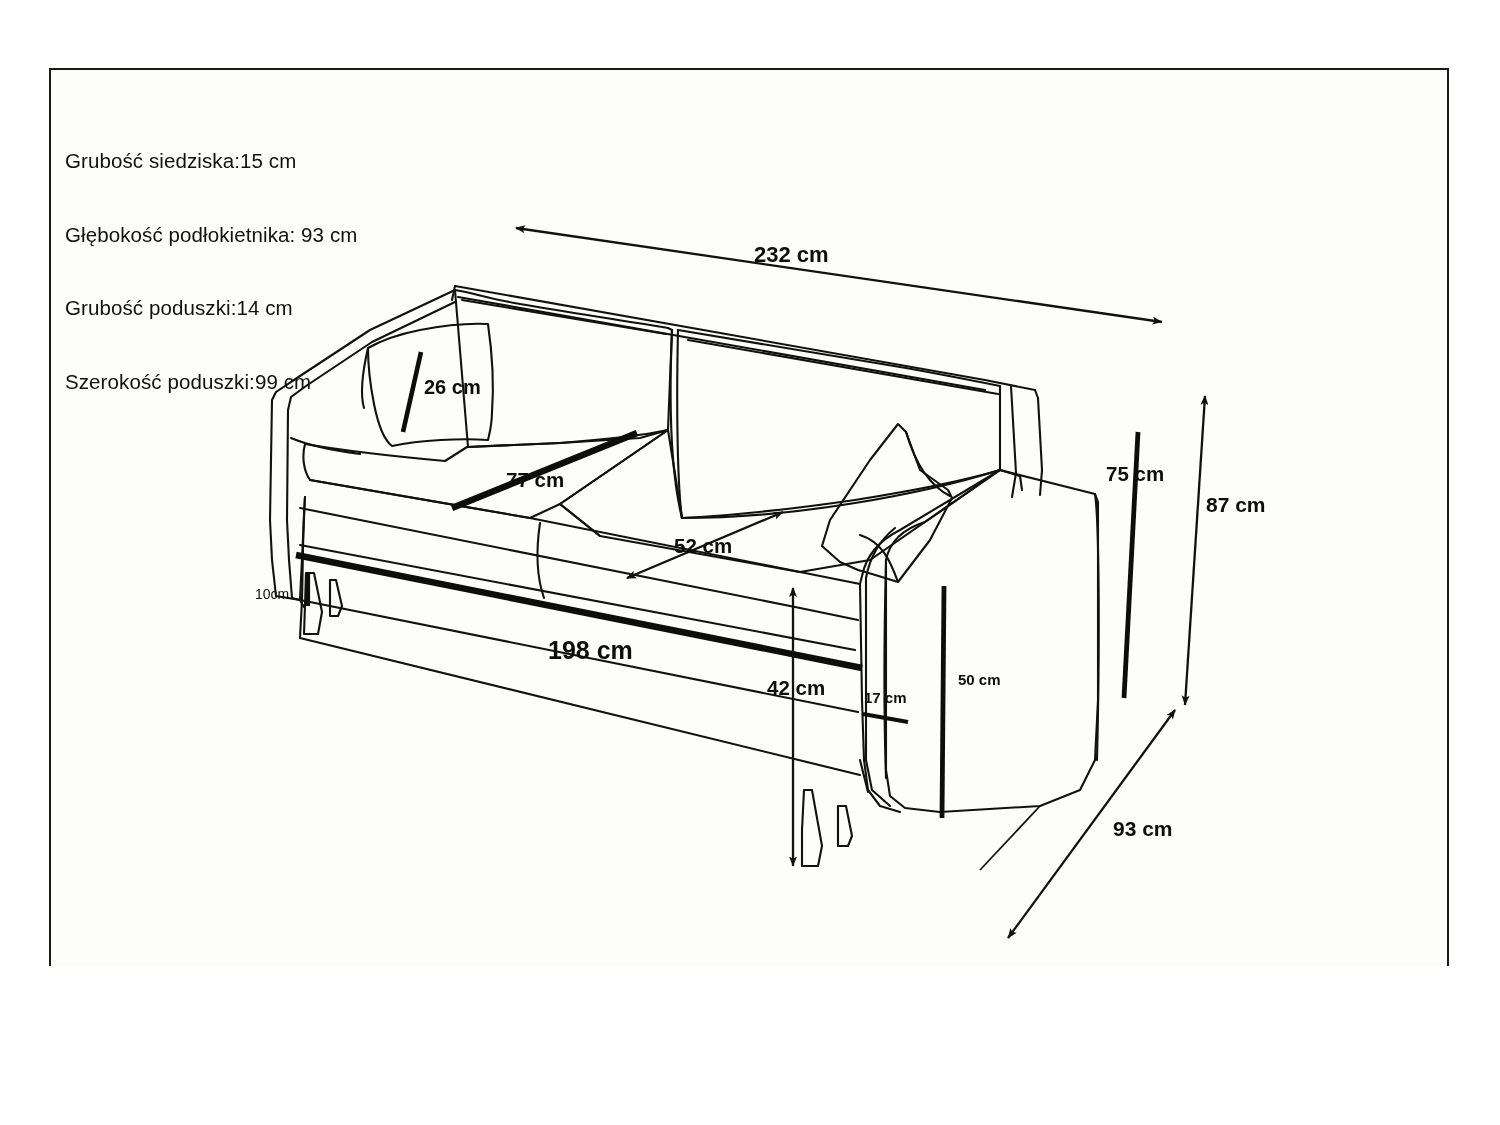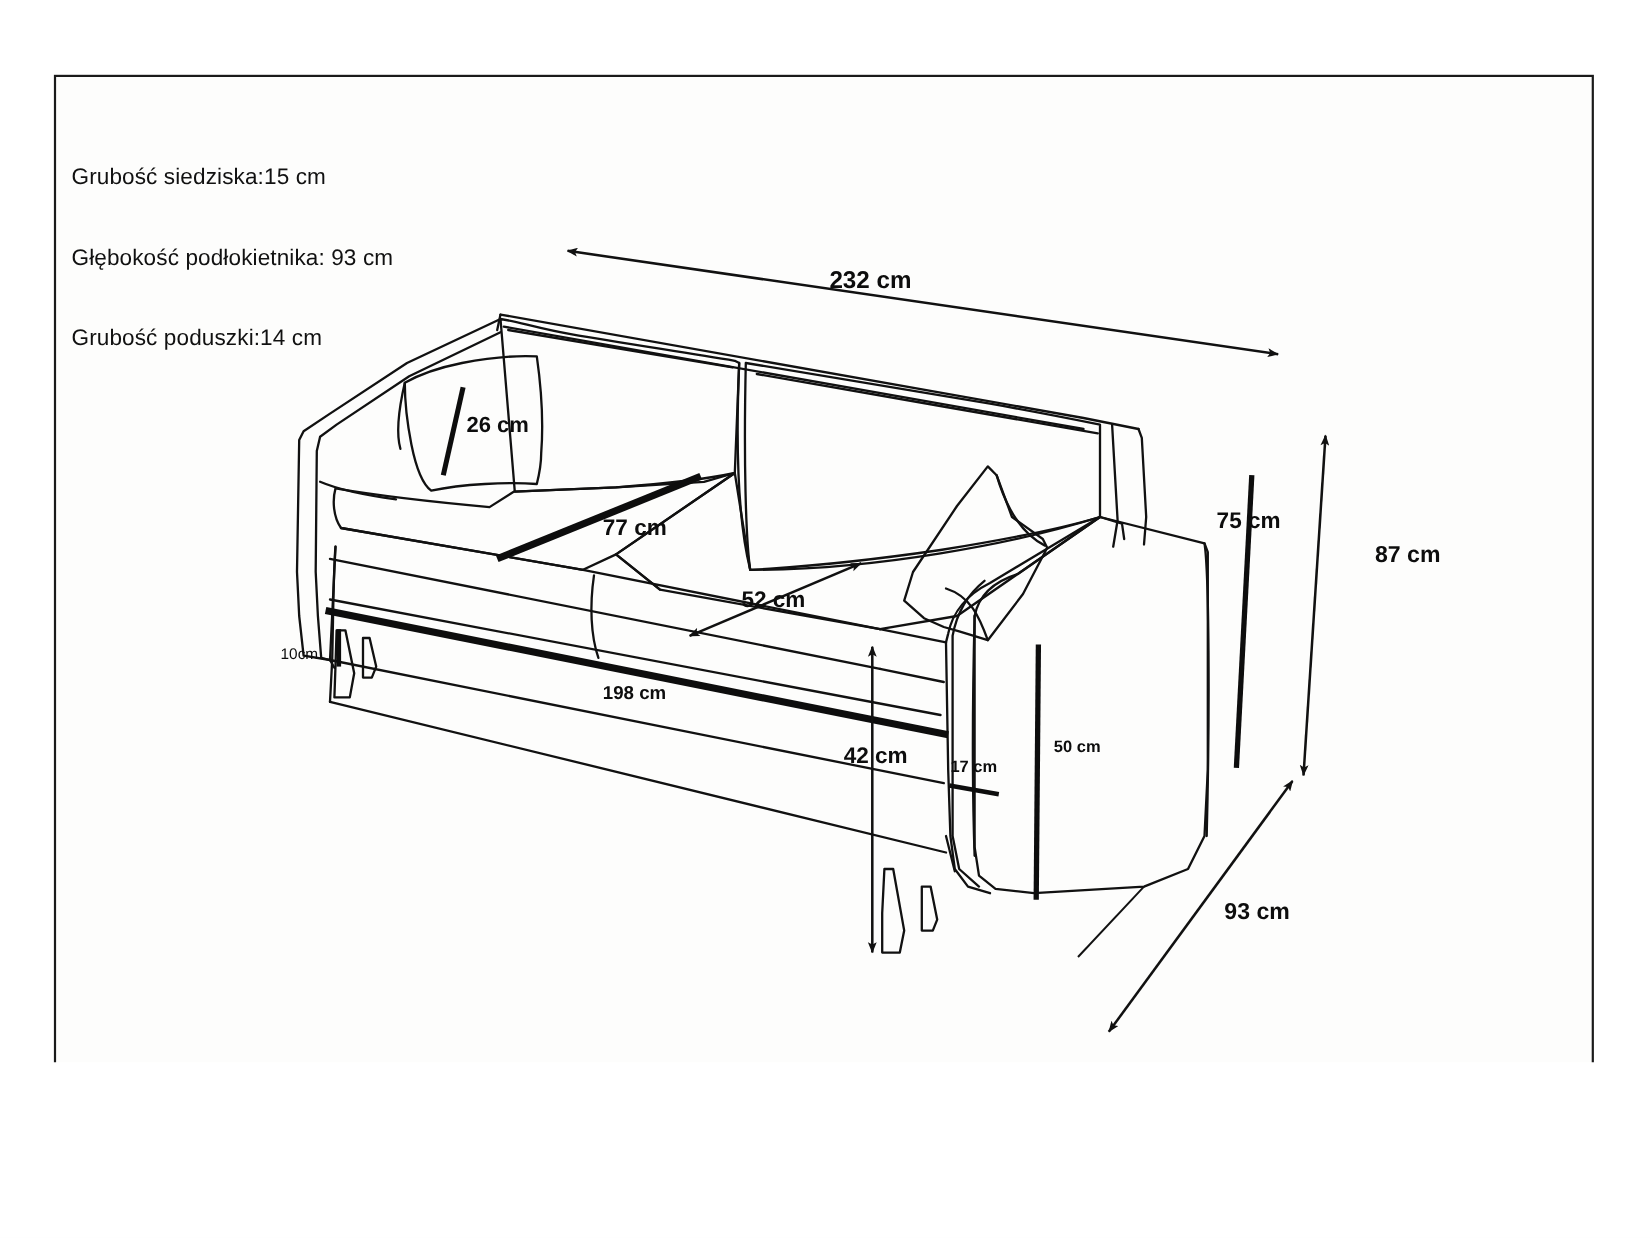--- a/index.html
+++ b/index.html
@@ -57,20 +57,21 @@
 <body>
 
 <div id="page">
 
   <div id="frame"></div>
 
   <div id="specs">
     <div>Grubość siedziska:15 cm</div>
     <div>Głębokość podłokietnika: 93 cm</div>
     <div>Grubość poduszki:14 cm</div>
+    <div>Szerokość poduszki:99 cm</div>
   </div>
 
   <svg id="art" viewBox="0 0 1500 1125">
     <defs>
       <marker id="ah" markerWidth="11" markerHeight="11" refX="9.5" refY="4" orient="auto" markerUnits="userSpaceOnUse">
         <path d="M0,0 L10,4 L0,8 L2.2,4 Z" fill="#111111"></path>
       </marker>
       <marker id="ahs" markerWidth="11" markerHeight="11" refX="1" refY="4" orient="auto" markerUnits="userSpaceOnUse">
         <path d="M10,0 L0,4 L10,8 L7.8,4 Z" fill="#111111"></path>
       </marker>
@@ -238,33 +239,33 @@
 
       <line x1="1098" y1="706" x2="1178" y2="706" stroke="#111111" stroke-width="1.6" opacity="0"></line>
       <line x1="1040" y1="806" x2="980" y2="870" stroke="#111111" stroke-width="1.8"></line>
     </g>
   </svg>
 
   <div class="dim-label" style="left:754px; top:242px; font-size:22px;">232 cm</div>
 
   <div class="dim-label" style="left:424px; top:376px; font-size:20px;">26 cm</div>
 
-  <div class="dim-label" style="left:506px; top:468px; font-size:20.5px;margin-left:42px;">77 cm</div>
+  <div class="dim-label" style="left:506px; top:468px; font-size:20.5px;">77 cm</div>
 
   <div class="dim-label" style="left:674px; top:534px; font-size:20.5px;">52 cm</div>
 
   <div class="dim-label" style="left:255px; top:586px; font-size:14px; font-weight:normal;">10cm</div>
 
-  <div class="dim-label" style="left:548px; top:620px; font-size:17px;">198 cm</div>
+  <div class="dim-label" style="left:548px; top:636px; font-size:25px;">198 cm</div>
 
   <div class="dim-label" style="left:767px; top:676px; font-size:20.5px;text-align:center;">42 cm</div>
 
   <div class="dim-label" style="left:864px; top:689px; font-size:15px;">17 cm</div>
 
   <div class="dim-label" style="left:958px; top:671px; font-size:15px;">50 cm</div>
 
   <div class="dim-label" style="left:1106px; top:462px; font-size:20.5px;">75 cm</div>
 
-  <div class="dim-label" style="left:1206px; top:493px; font-size:21px;margin-left:44px;">87 cm</div>
+  <div class="dim-label" style="left:1206px; top:493px; font-size:21px;">87 cm</div>
 
   <div class="dim-label" style="left:1113px; top:817px; font-size:21px;">93 cm</div>
 
 </div>
 
 </body></html>

